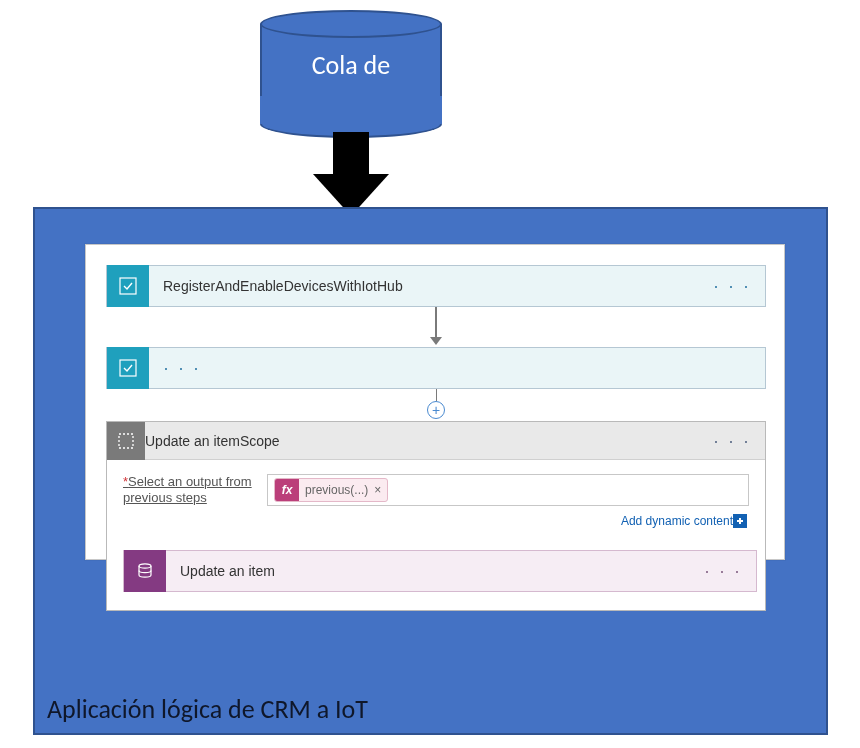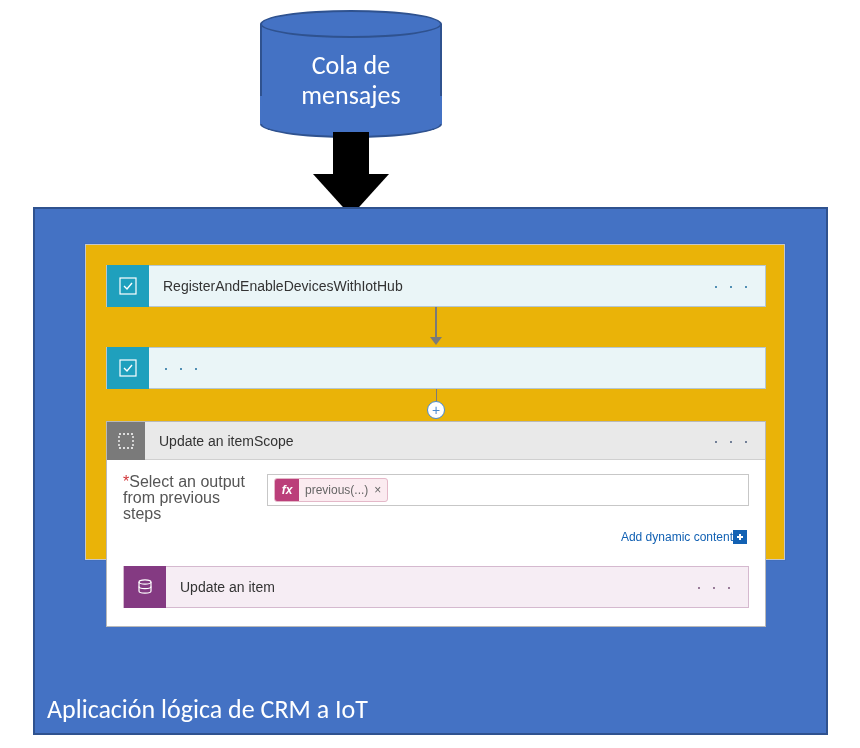--- a/index.html
+++ b/index.html
@@ -103,32 +103,32 @@
     top: 207px;
     width: 795px;
     height: 528px;
     background: #4472c4;
     border: 2px solid #2f528f;
   }
   .outer-title {
     position: absolute;
     left: 12px;
     bottom: 8px;
-    color: #ffffff;
+    color: #0f172a;
     font-size: 26px;
     font-family: "Calibri", Arial, sans-serif;
   }
   
   .panel {
     position: absolute;
     left: 50px;
     top: 35px;
     width: 700px;
     height: 316px;
-    background: #eab308;
+    background: #ffffff;
     border: 1px solid #c7c7c7;
     box-shadow: 0 0 0 1px rgba(0,0,0,0.03);
   }
   
   .step {
     display: flex;
     align-items: center;
     height: 42px;
     border: 1px solid #b5c7d3;
     background: #eaf5f7;
@@ -225,44 +225,44 @@
     width: 38px;
     height: 38px;
     background: #7a7a7a;
     display: flex;
     align-items: center;
     justify-content: center;
     flex-shrink: 0;
   }
   .scope-header .label {
     flex: 1;
-    padding-left: 14px;
     font-size: 14px;
     color: #333;
   }
   .scope-header .dots {
     padding: 0 14px;
     color: #5f6f8a;
     letter-spacing: 2px;
     font-size: 18px;
     line-height: 10px;
   }
   .scope-body {
     padding: 14px 16px 8px 16px;
   }
   .field-row {
     display: flex;
     align-items: flex-start;
     gap: 14px;
   }
   .field-label {
     width: 130px;
-    font-size: 16px;
+    font-size: 13px;
     color: #555;
     line-height: 16px;
+    text-decoration: underline;
   }
   .field-label .ast { color: #d13438; }
   .field-input {
     flex: 1;
     border: 1px solid #c7c7c7;
     height: 32px;
     background: #fff;
     display: flex;
     align-items: center;
     padding-left: 6px;
@@ -310,21 +310,21 @@
   .add-dyn .sq {
     width: 14px;
     height: 14px;
     background: #1261b3;
     display:flex;
     align-items:center;
     justify-content:center;
   }
   .add-dyn .sq svg { display:block; }
   .inner-step {
-    margin: 0 16px 18px 16px;
+    margin: 0 8px 18px 16px;
     display: flex;
     align-items: center;
     height: 42px;
     background: #f6edf4;
     border: 1px solid #d5b9cf;
   }
   .inner-step .icon-sq {
     width: 42px;
     height: 42px;
     background: #843a82;
@@ -349,21 +349,20 @@
 </style>
 </head>
 <body>
 
 <div class="cylinder">
   <div class="cyl-body"></div>
   <div class="cyl-bottom"></div>
   <div class="cyl-top"></div>
   <div class="cyl-text">
     <span>Cola de</span><br>
-    <span>mensajes</span>
   </div>
 </div>
 
 <div class="big-arrow">
   <div class="shaft"></div>
   <div class="head"></div>
 </div>
 
 <div class="outer">
   <div class="outer-title">Aplicación lógica de CRM a IoT</div>

